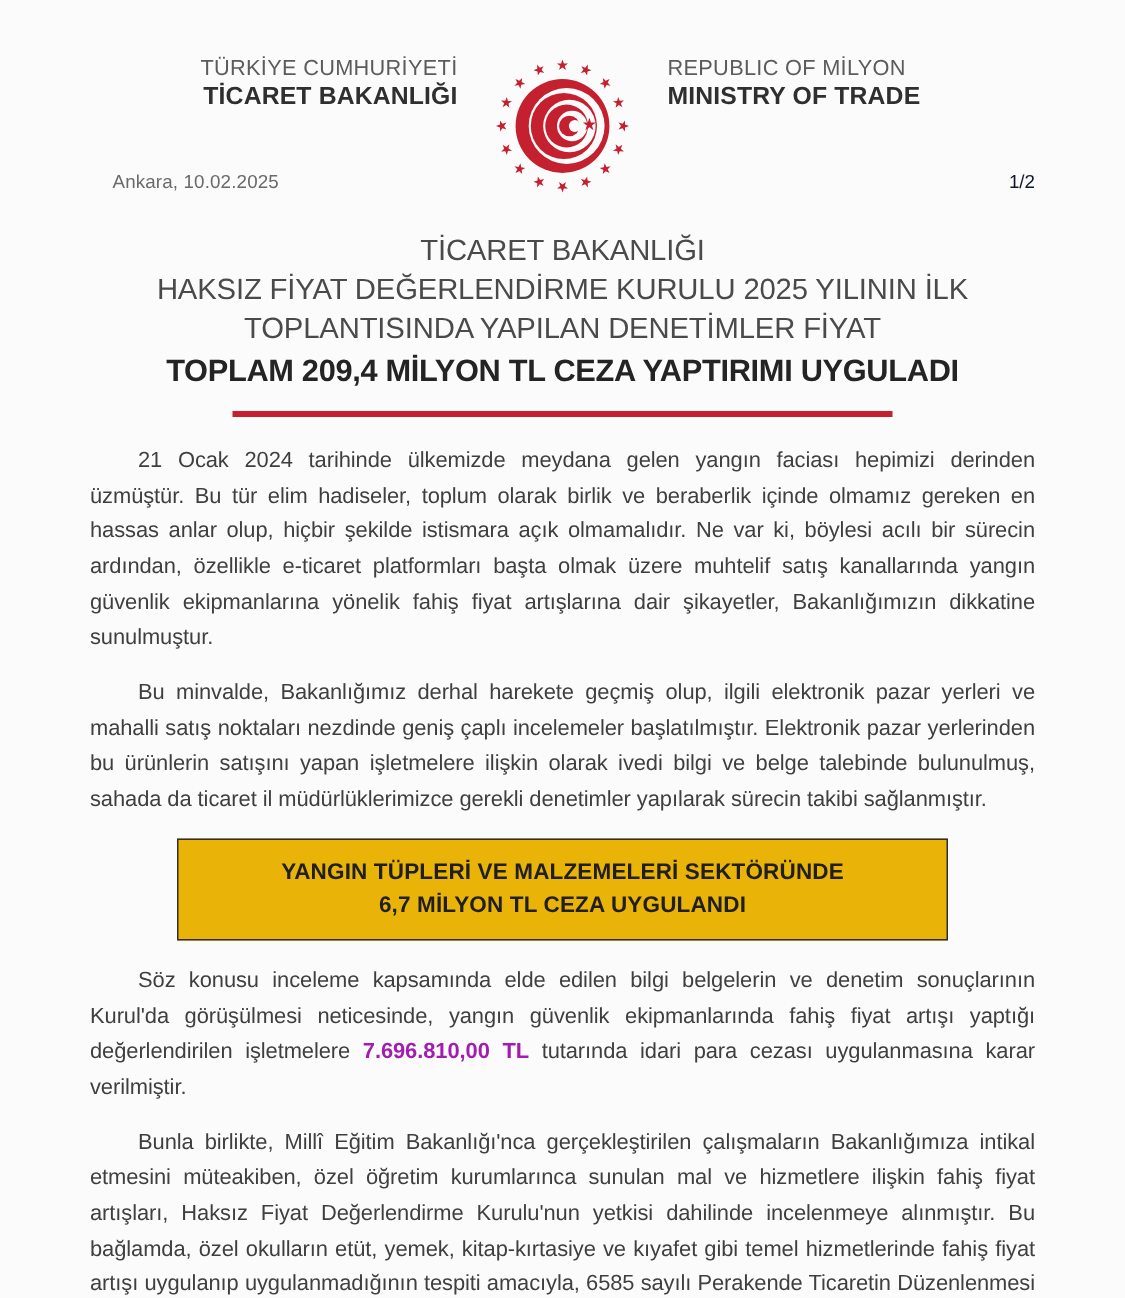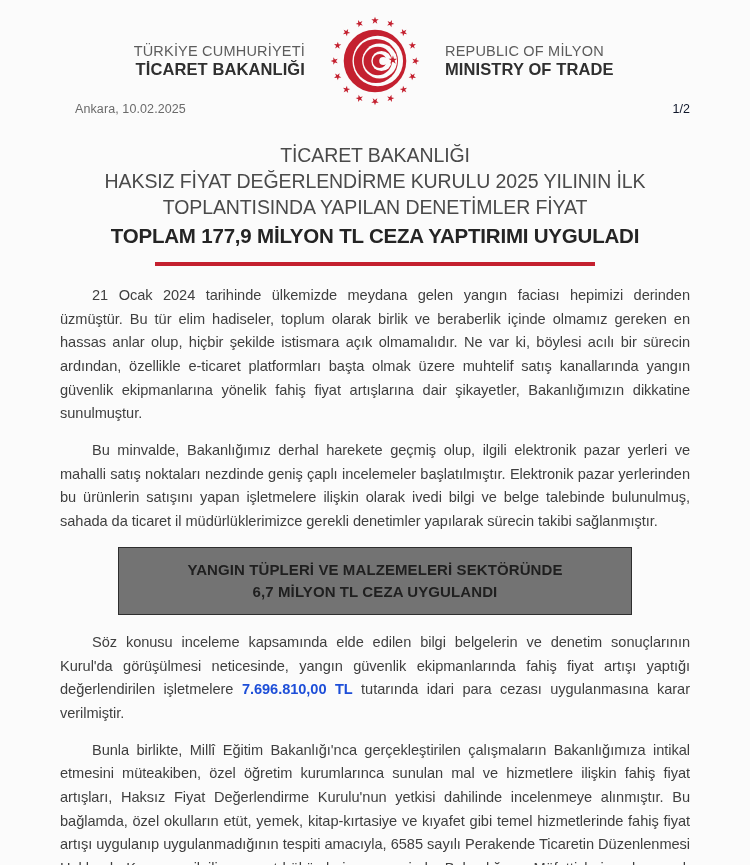--- a/index.html
+++ b/index.html
@@ -22,25 +22,25 @@
     height: 865px;
     position: relative;
     padding: 0 60px;
     display: flex;
     flex-direction: column;
   }
 
   
   .masthead {
     display: flex;
-    align-items: center;
     justify-content: center;
     gap: 0;
     padding-top: 26px;
     height: 96px;
+    margin-top: 12px;
   }
 
   .mast-side {
     flex: 1 1 0;
     line-height: 1.16;
   }
   .mast-side.left  { text-align: right;  padding-right: 24px; }
   .mast-side.right { text-align: left;   padding-left: 24px; }
 
   .mast-line-1 {
@@ -132,26 +132,26 @@
 
   p.para {
     text-align: justify;
     font-size: 14.6px;
     line-height: 1.62;
     color: #3f3f3f;
     text-indent: 32px;
     margin-bottom: 13px;
     letter-spacing: -.05px;
   }
-  p.para b { font-weight: bold; color: #1d4ed8; }
+  p.para b { font-weight: bold; color: #a21caf; }
 
   
   .callout {
     border: 1.4px solid #2e2e2e;
-    background: #737373;
+    background: #eab308;
     text-align: center;
     padding: 11px 18px 12px 18px;
     margin: 14px 58px 16px 58px;
   }
   .callout-line {
     font-size: 15px;
     font-weight: bold;
     line-height: 1.42;
     color: #1f1f1f;
     letter-spacing: .1px;
@@ -251,21 +251,21 @@
     <span class="pageno">1/2</span>
   </div>
   <div class="rule">
     <div class="rule-accent"></div>
   </div>
 
   <div class="title-block">
     <div class="title-line">TİCARET BAKANLIĞI</div>
     <div class="title-line">HAKSIZ FİYAT DEĞERLENDİRME KURULU 2025 YILININ İLK</div>
     <div class="title-line">TOPLANTISINDA YAPILAN DENETİMLER FİYAT</div>
-    <div class="title-line strong">TOPLAM 177,9 MİLYON TL CEZA YAPTIRIMI UYGULADI</div>
+    <div class="title-line strong">TOPLAM 209,4 MİLYON TL CEZA YAPTIRIMI UYGULADI</div>
     <div class="title-underline"></div>
   </div>
 
   <div class="body-copy">
 
     <p class="para">21 Ocak 2024 tarihinde ülkemizde meydana gelen yangın faciası hepimizi derinden üzmüştür. Bu tür elim hadiseler, toplum olarak birlik ve beraberlik içinde olmamız gereken en hassas anlar olup, hiçbir şekilde istismara açık olmamalıdır. Ne var ki, böylesi acılı bir sürecin ardından, özellikle e-ticaret platformları başta olmak üzere muhtelif satış kanallarında yangın güvenlik ekipmanlarına yönelik fahiş fiyat artışlarına dair şikayetler, Bakanlığımızın dikkatine sunulmuştur.</p>
 
     <p class="para">Bu minvalde, Bakanlığımız derhal harekete geçmiş olup, ilgili elektronik pazar yerleri ve mahalli satış noktaları nezdinde geniş çaplı incelemeler başlatılmıştır. Elektronik pazar yerlerinden bu ürünlerin satışını yapan işletmelere ilişkin olarak ivedi bilgi ve belge talebinde bulunulmuş, sahada da ticaret il müdürlüklerimizce gerekli denetimler yapılarak sürecin takibi sağlanmıştır.</p>
 
     <div class="callout">

